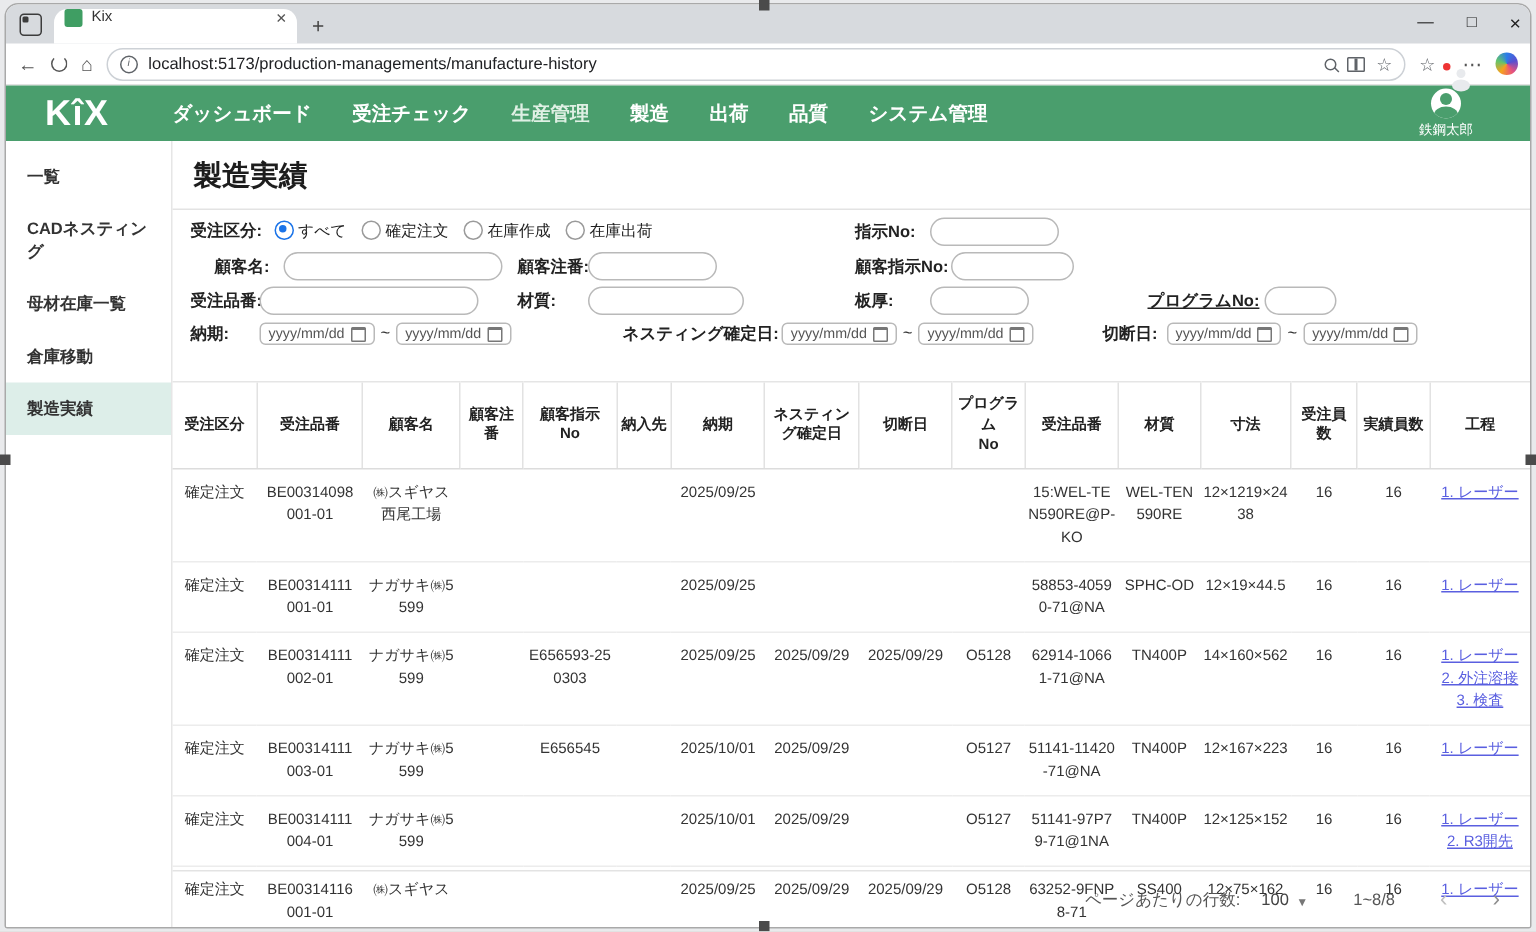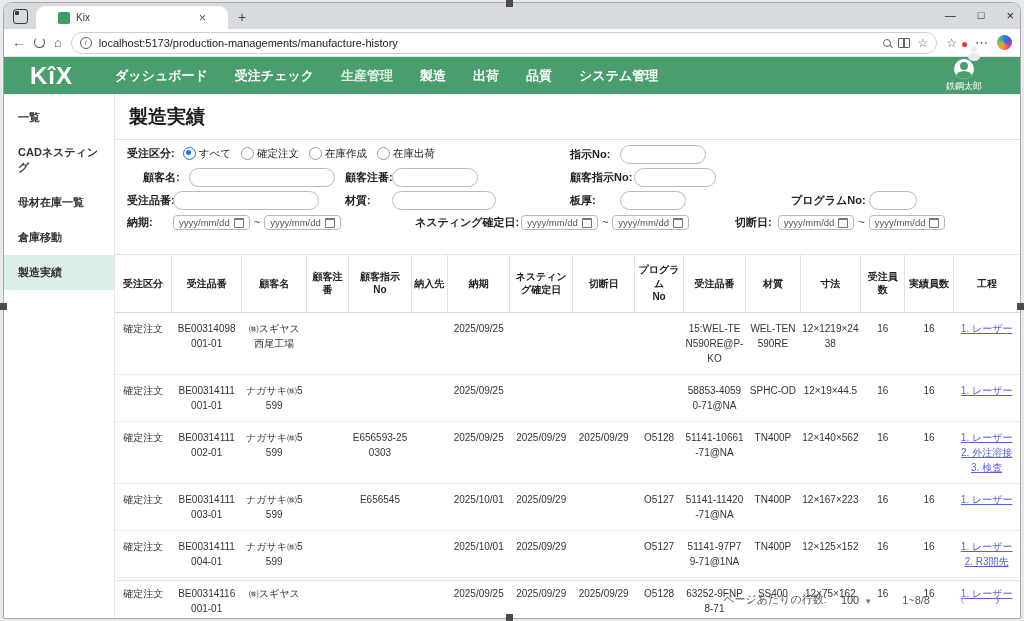--- a/index.html
+++ b/index.html
@@ -5,21 +5,21 @@
   html,body{margin:0;padding:0;}
   body{font-family:"Liberation Sans","DejaVu Sans",sans-serif; background:#bfbfbf;}
   .stage{position:relative;width:1024px;height:621px;background:#e9eaec;overflow:hidden;}
   .window{position:absolute;left:3px;top:2px;right:3px;bottom:2px;border:1px solid #a9a9a9;
     border-radius:9px 9px 2px 2px;overflow:hidden;display:flex;flex-direction:column;background:#fff;}
   .handle{position:absolute;width:7px;height:7px;background:#4b4b4b;z-index:50;}
   
   .tabstrip{height:26px;background:#d7dade;display:flex;align-items:flex-end;position:relative;flex:0 0 auto;}
   .ws-icon{width:13px;height:13px;border:1.6px solid #3c3c3c;border-radius:3px;margin:0 8px 5px 9px;position:relative;}
   .ws-icon::after{content:'';position:absolute;left:1px;top:1px;width:4px;height:4px;background:#3c3c3c;border-radius:1px;}
-  .tab{height:23px;width:148px;background:#fff;border-radius:9px 9px 0 0;display:flex;align-items:center;padding:0 22px;gap:6px;}
+  .tab{height:23px;width:148px;background:#fff;border-radius:9px 9px 0 0;display:flex;align-items:flex-start;padding:0 7px;gap:6px;}
   .favicon{width:12px;height:12px;border-radius:2px;background:#3f9e63;flex:0 0 auto;display:flex;align-items:center;justify-content:center;color:#fff;font-size:5px;font-weight:bold;}
   .tab-title{font-size:10px;color:#333;flex:1;}
   .tab-close{font-size:12px;color:#555;line-height:1;}
   .newtab{font-size:14px;color:#444;margin:0 0 4px 10px;}
   .win-controls{position:absolute;right:6px;top:0;height:24px;display:flex;align-items:center;gap:22px;font-size:11px;color:#222;}
   
   .toolbar{height:27px;background:#fff;border-bottom:1px solid #e2e2e2;display:flex;align-items:center;padding:0 8px;gap:9px;flex:0 0 auto;}
   .tb-ic{font-size:13px;color:#555;line-height:1;}
   .reload{width:9px;height:9px;border:1.5px solid #555;border-radius:50%;border-top-color:transparent;position:relative;}
   .urlpill{flex:1;height:20px;border:1px solid #cdd1d6;border-radius:11px;display:flex;align-items:center;padding:0 8px;gap:7px;background:#fff;}
@@ -206,21 +206,21 @@
             <span class="fin" style="width:144px;"></span>
           </div>
           <div class="fgroup" style="left:230px;top:51px;">
             <span class="flabel w47">材質:</span>
             <span class="fin" style="width:102px;"></span>
           </div>
           <div class="fgroup" style="left:455px;top:51px;">
             <span class="flabel w46">板厚:</span>
             <span class="fin" style="width:64px;"></span>
           </div>
-          <div class="fgroup" style="left:676px;top:51px;">
+          <div class="fgroup" style="left:650px;top:51px;text-decoration:underline;">
             <span class="flabel">プログラムNo:</span>
             <span class="fin" style="width:46px;margin-left:3px;"></span>
           </div>
 
           <div class="fgroup" style="left:12px;top:75px;">
             <span class="flabel w44">納期:</span>
             <span><span class="datebox">
                   <span>yyyy/mm/dd</span>
                   <span class="cal"></span>
                 </span><span class="tilde">~</span><span class="datebox">
@@ -341,23 +341,23 @@
                   <td>ナガサキ㈱5
 599</td>
                   <td></td>
                   <td>E656593-25
 0303</td>
                   <td></td>
                   <td class="nowrap">2025/09/25</td>
                   <td class="nowrap">2025/09/29</td>
                   <td class="nowrap">2025/09/29</td>
                   <td class="nowrap">O5128</td>
-                  <td>51141-10661-71@NA</td>
+                  <td>62914-10661-71@NA</td>
                   <td>TN400P</td>
-                  <td>12×140×562</td>
+                  <td>14×160×562</td>
                   <td class="nowrap">16</td>
                   <td class="nowrap">16</td>
                   <td><a class="proc">1. レーザー</a><a class="proc">2. 外注溶接</a><a class="proc">3. 検査</a></td>
                 </tr>
                 <tr>
                   <td class="nowrap">確定注文</td>
                   <td>BE00314111
 003-01</td>
                   <td>ナガサキ㈱5
 599</td>

